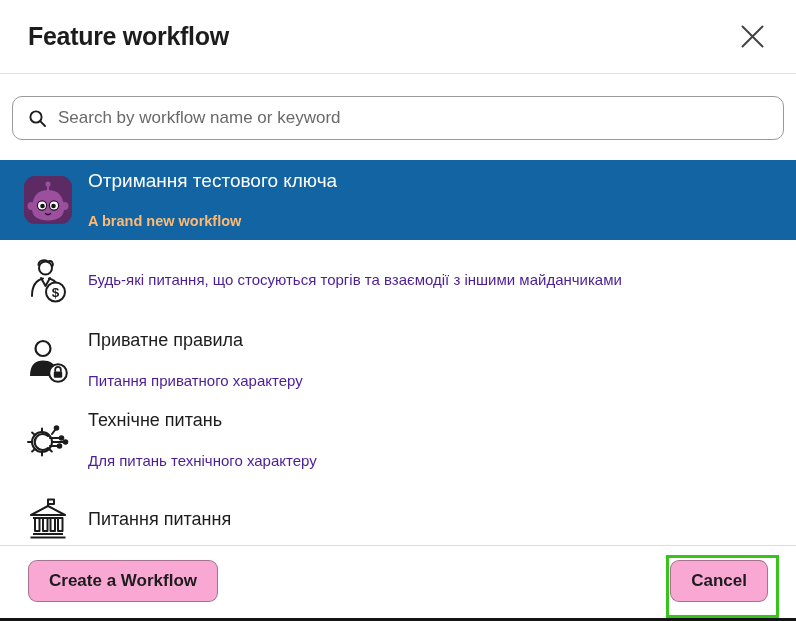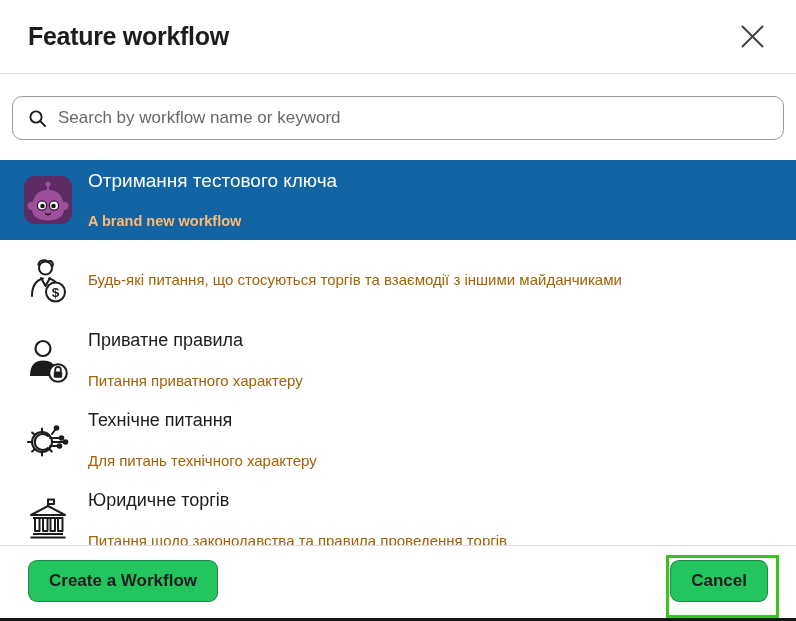--- a/index.html
+++ b/index.html
@@ -32,38 +32,38 @@
 
   
   .wf-list { margin-top: 20px; height: 385px; overflow: hidden; }
   .wf-row { height: 80px; display: flex; align-items: center; gap: 16px;
     padding: 0 24px; cursor: pointer; background: #fff; }
   .wf-row.selected { background: var(--selected-bg, #1264a3); }
   .wf-icon { width: 48px; height: 48px; flex: 0 0 48px; display: flex;
     align-items: center; justify-content: center; }
   .wf-texts { display: flex; flex-direction: column; gap: 20px; min-width: 0; }
   .wf-name { font-size: 18px; color: #1d1c1d; line-height: 1.2; }
-  .wf-desc { font-size: 15px; color: #a16207; line-height: 1.2; white-space: nowrap; }
+  .wf-desc { font-size: 15px; color: #4c1d95; line-height: 1.2; white-space: nowrap; }
   .wf-row.selected .wf-name { color: #ffffff; font-size: 19px; }
   .wf-row.selected .wf-desc { color: #fdba74; font-weight: bold; font-size: 14.5px; }
 
   .robot-tile { width: 48px; height: 48px; border-radius: 11px; background: #5c2b63;
     display: flex; align-items: center; justify-content: center; overflow: hidden; }
 
   
   .modal-footer {
     position: absolute; left: 0; right: 0; top: 545px; bottom: 0;
     border-top: 1px solid #dddddd; background: #fff;
     display: flex; align-items: center; justify-content: space-between;
     padding: 4px 28px 10px 28px;
   }
   .btn {
     height: 42px; border-radius: 9px; font-size: 17px; font-weight: bold;
     font-family: "Liberation Sans", sans-serif; cursor: pointer;
-    background: #22c55e; color: #1d1c1d; border: 1px solid rgba(29,28,29,0.38);
+    background: #f9a8d4; color: #1d1c1d; border: 1px solid rgba(29,28,29,0.38);
     padding: 0 20px;
   }
   .btn-primary { background: var(--primary-btn, #007a5a); color: #fff; border: 1px solid var(--primary-btn, #007a5a); }
   .footer-right { display: flex; align-items: center; gap: 18px; }
 
   
   .bottom-edge { position: absolute; left: 0; bottom: 0; width: 100%; height: 3px;
     background: #141414; z-index: 5; }
 
   
@@ -162,42 +162,41 @@
             <circle cx="37.5" cy="22" r="1.8" fill="#1d1c1d"></circle>
           <path d="M28 26 H39"></path>
             <circle cx="41.5" cy="26" r="1.8" fill="#1d1c1d"></circle>
           <path d="M26 30 H33"></path>
             <circle cx="35.5" cy="30" r="1.8" fill="#1d1c1d"></circle>
           <path d="M28 18 L31 14"></path>
             <circle cx="32.5" cy="12" r="1.8" fill="#1d1c1d"></circle>
         </svg>
       </div>
       <div class="wf-texts">
-        <div class="wf-name">Технічне питання</div>
+        <div class="wf-name">Технічне питань</div>
         <div class="wf-desc">Для питань технічного характеру</div>
       </div>
     </div>
 
     <div class="wf-row">
       <div class="wf-icon">
         <svg width="48" height="48" viewBox="0 0 48 48" fill="none" stroke="#1d1c1d" stroke-width="2" stroke-linejoin="round">
           <path d="M24 10 V3.5 h6 v4.5 h-6"></path>
           <path d="M7 19 L24 10 L41 19 Z"></path>
           <path d="M9 22 H39"></path>
           <rect x="11" y="22" width="4.5" height="13"></rect>
           <rect x="19" y="22" width="4.5" height="13"></rect>
           <rect x="26.5" y="22" width="4.5" height="13"></rect>
           <rect x="34" y="22" width="4.5" height="13"></rect>
           <path d="M9 38 H39"></path>
           <path d="M6.5 41.5 H41.5"></path>
         </svg>
       </div>
       <div class="wf-texts">
-        <div class="wf-name">Юридичне торгів</div>
-        <div class="wf-desc">Питання щодо законодавства та правила проведення торгів</div>
+        <div class="wf-name">Питання питання</div>
       </div>
     </div>
 
   </div>
 
   <div class="modal-footer">
     <button class="btn">Create a Workflow</button>
     <div class="footer-right">
       <button class="btn">Cancel</button>
     </div>

